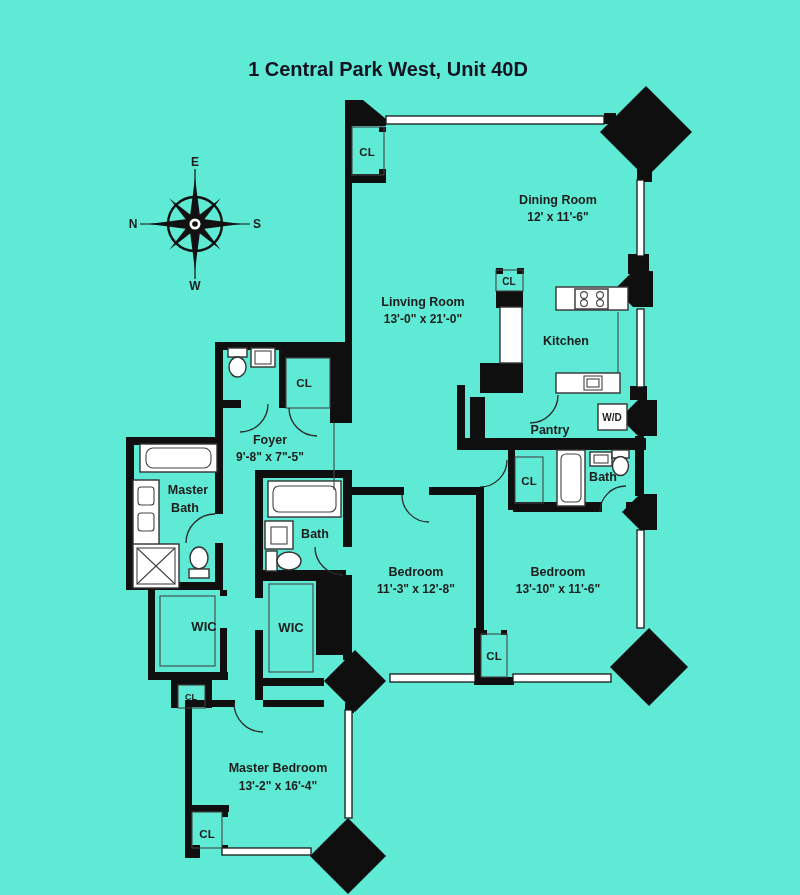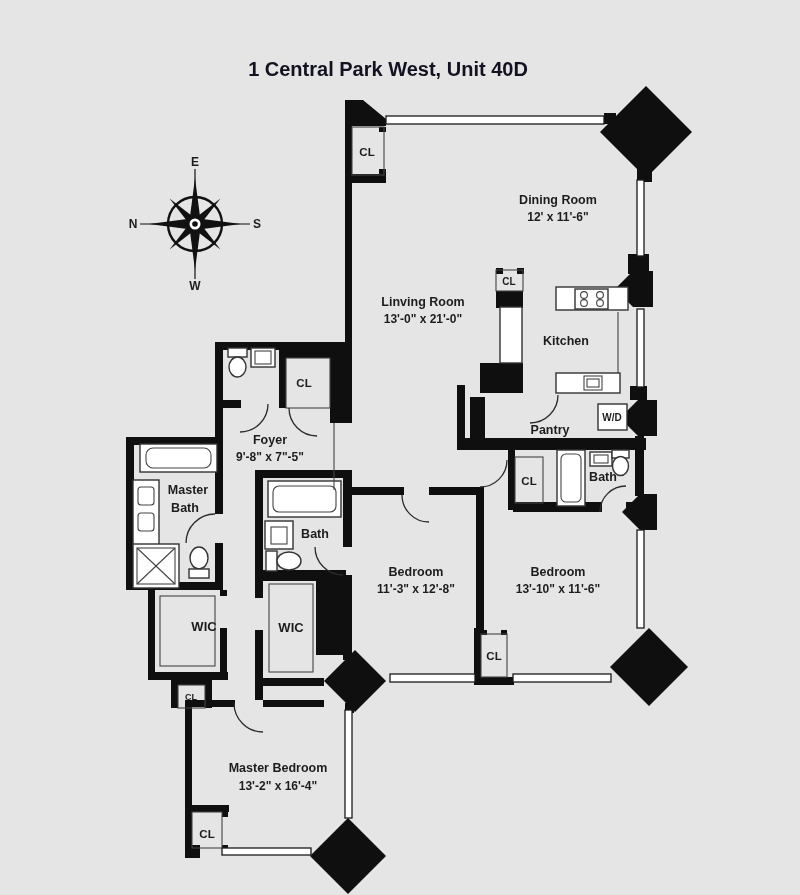--- a/index.html
+++ b/index.html
@@ -1,16 +1,16 @@
 <!DOCTYPE html>
 <html><head>
 <meta charset="utf-8">
 <style>
   html,body{margin:0;padding:0;background:#ffffff;}
-  .stage{position:relative;width:800px;height:895px;background:#e5e5e5;overflow:hidden;
+  .stage{position:relative;width:800px;height:895px;background:#5eead4;overflow:hidden;
          font-family:"Liberation Sans", sans-serif;}
   svg{position:absolute;left:0;top:0;}
   text{font-family:"Liberation Sans", sans-serif;fill:#1d1d1d;font-weight:bold;}
   .title-text{font-size:20px;fill:#121220;}
   .room-name{font-size:12.5px;}
   .room-dims{font-size:12px;}
   .cl-label{font-size:11.5px;}
   .cl-small{font-size:9px;}
   .wic-label{font-size:13px;}
   .wd-label{font-size:10px;}

